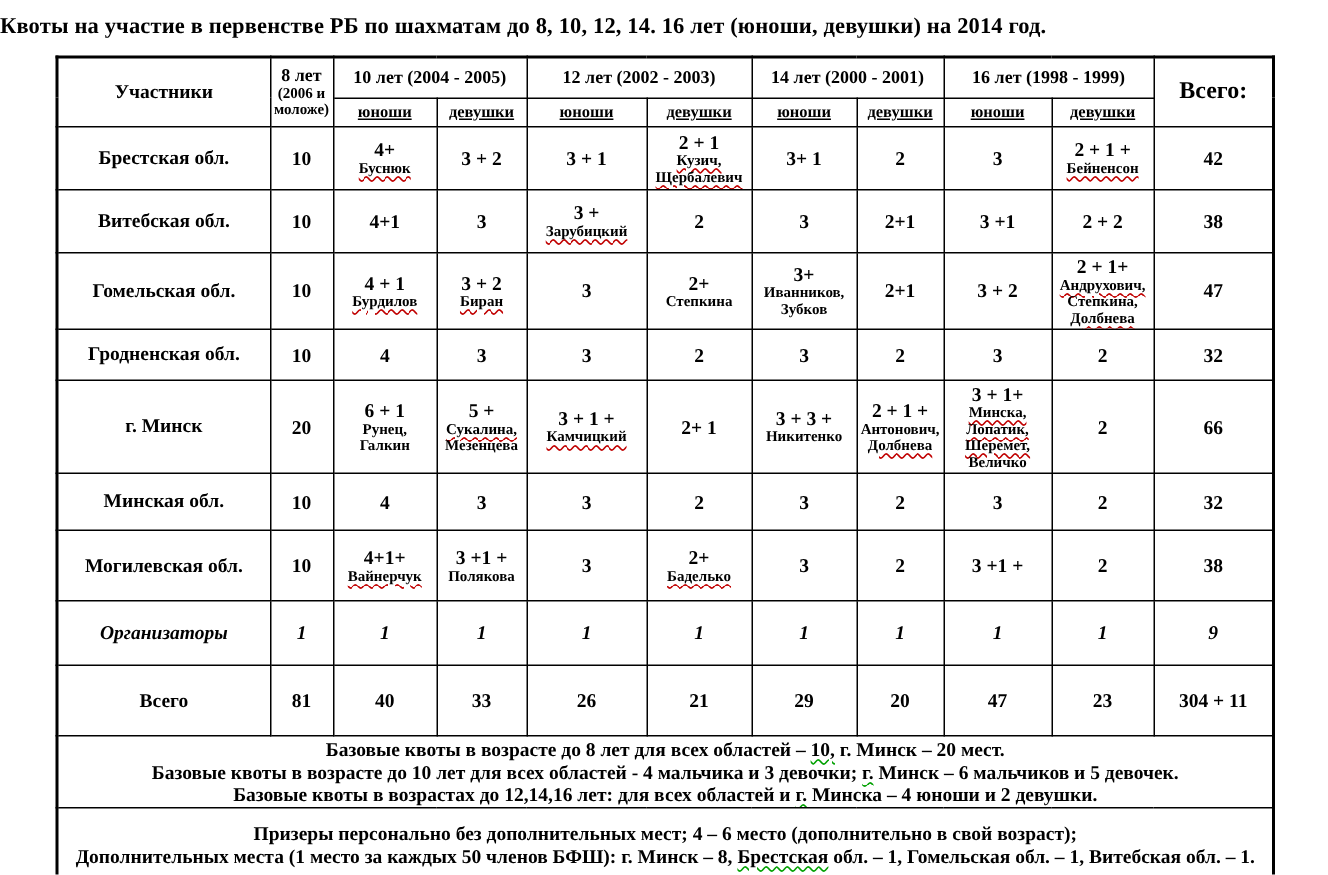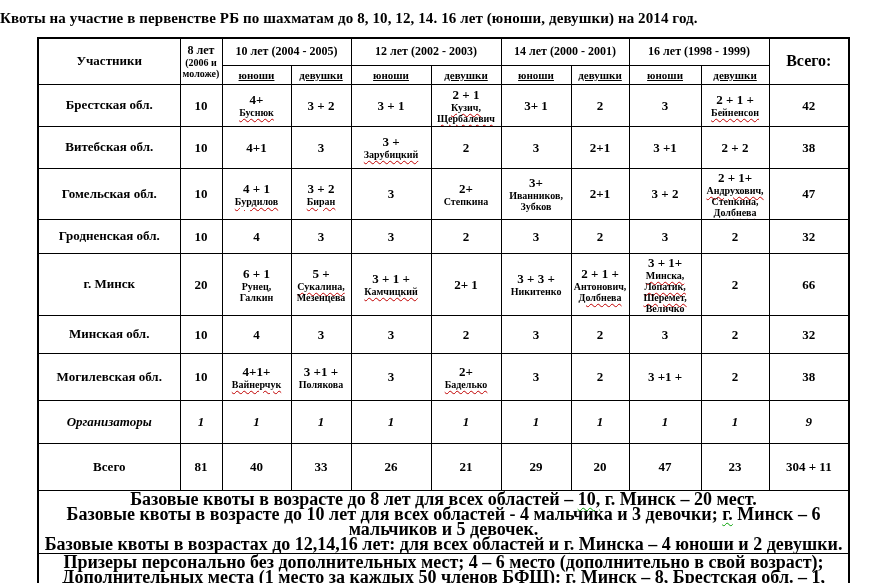--- a/index.html
+++ b/index.html
@@ -48,21 +48,21 @@
     text-underline-offset:2px;
   }
   .green-wavy{
     text-decoration:underline;
     text-decoration-style:wavy;
     text-decoration-color:#00a000;
     text-decoration-thickness:1px;
     text-underline-offset:2px;
   }
   td.notes{
-    font-size:18px;
+    font-size:13px;
     line-height:15px;
     padding:3px 4px;
     margin-top:35px;
   }
   
   tbody tr:nth-child(1){height:42px;}
   tbody tr:nth-child(2){height:42px;}
   tbody tr:nth-child(3){height:45px;}
   tbody tr:nth-child(4){height:34px;}
   tbody tr:nth-child(5){height:58px;}

